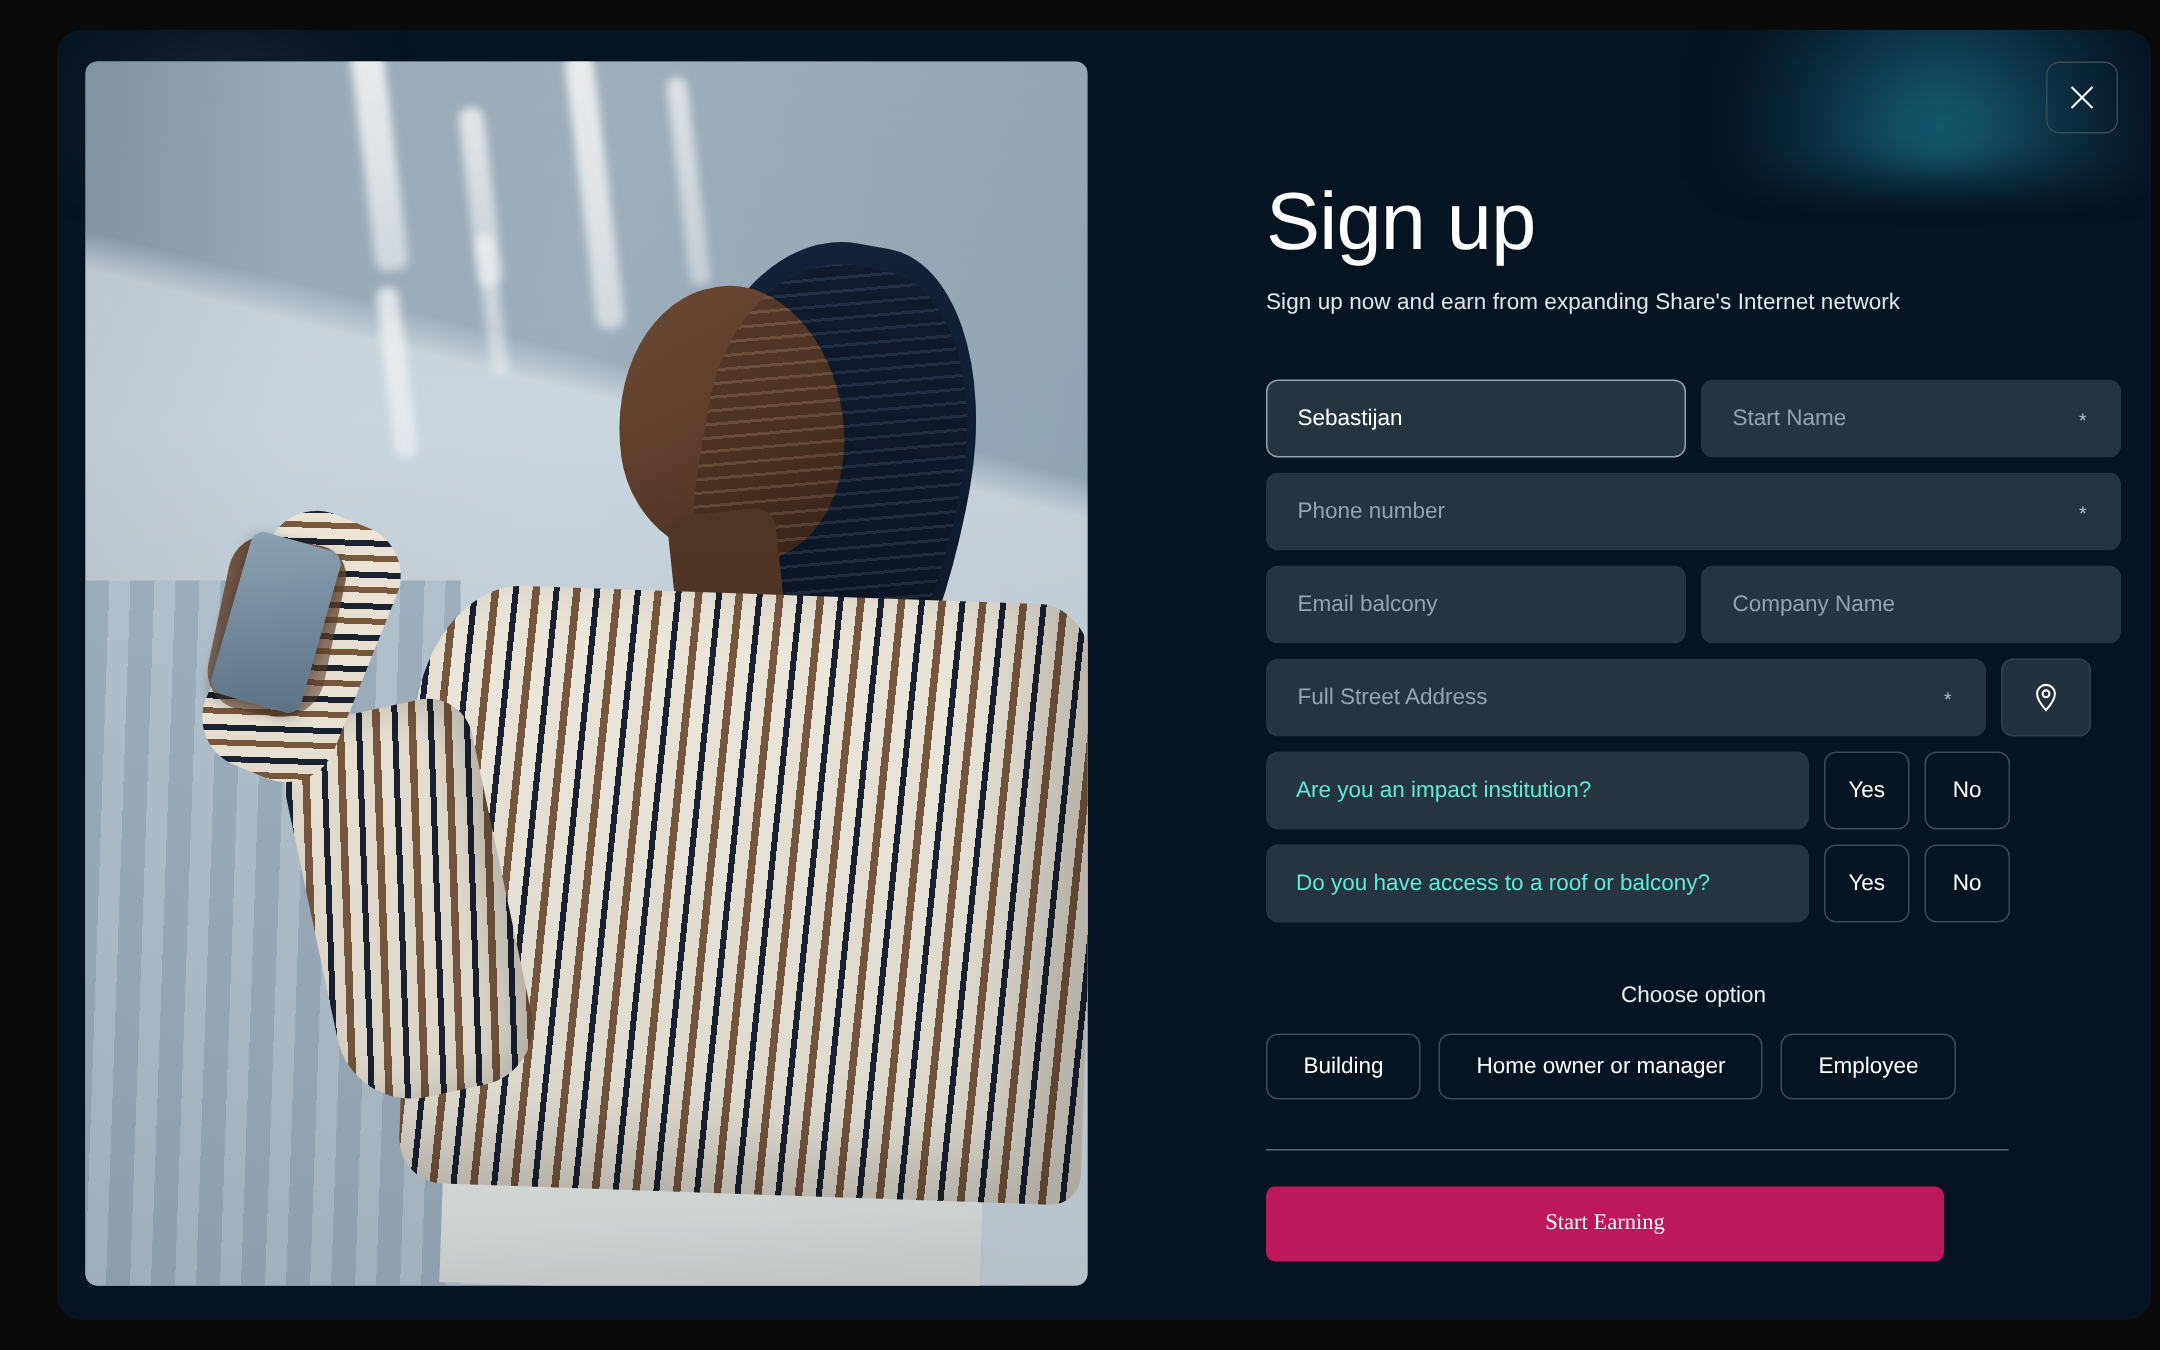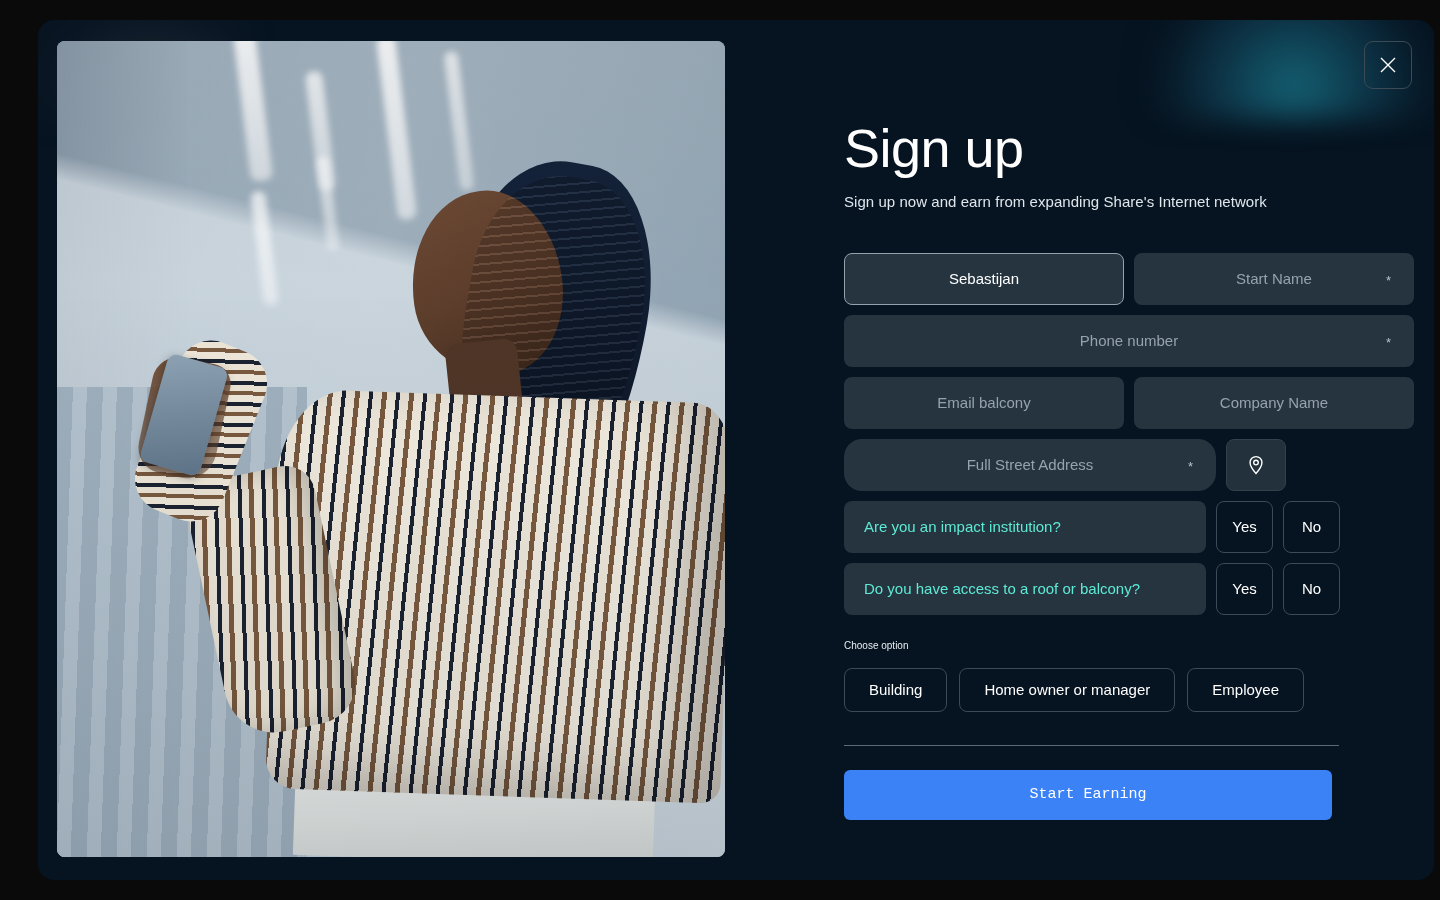--- a/index.html
+++ b/index.html
@@ -227,36 +227,35 @@
     height: 52px;
     background: #25343f;
     border: 1px solid transparent;
     border-radius: 8px;
     display: flex;
     align-items: center;
     padding: 0 20px;
     font-size: 15px;
     color: #96a3ad;
     flex: 1;
-    justify-content: center;
   }
   .field.filled {
     color: #ffffff;
     border-color: #93a2ad;
   }
   .field .req {
     position: absolute;
     right: 22px;
     top: 50%;
     transform: translateY(-42%);
     color: #b6c1c9;
     font-size: 13px;
   }
 
-  .field.addr { flex: none; width: 372px; border-radius: 18px; }
+  .field.addr { flex: none; width: 480px; }
 
   .icon-btn {
     width: 60px; height: 52px;
     border: 1px solid #32414c;
     background: #22313c;
     border-radius: 8px;
     display: flex; align-items: center; justify-content: center;
   }
 
   .q-field {
@@ -276,23 +275,24 @@
     border-radius: 8px;
     background: transparent;
     color: #ffffff;
     font-size: 15px;
     font-family: "Liberation Sans", sans-serif;
     display: flex; align-items: center; justify-content: center;
     cursor: pointer;
   }
 
   .choose-label {
-    margin-top: 25px;
-    font-size: 10px;
+    margin-top: 40px;
+    font-size: 15px;
     color: #e8eef3;
+    text-align: center;
   }
   .options { display: flex; gap: 12px; margin-top: 17px; }
   .opt {
     height: 44px;
     border: 1px solid #3b4a55;
     border-radius: 8px;
     background: transparent;
     color: #ffffff;
     font-size: 15px;
     font-family: "Liberation Sans", sans-serif;
@@ -303,28 +303,28 @@
 
   .divider {
     margin-top: 33px;
     height: 1px;
     background: #5b6a74;
     width: 495px;
   }
 
   .cta {
     margin-top: 24px;
-    width: 488px;
+    width: 452px;
     height: 50px;
-    background: #3b82f6;
+    background: #be185d;
     border: none;
     border-radius: 6px;
     color: #ffffff;
     font-size: 15px;
-    font-family: Liberation Mono, monospace;
+    font-family: Liberation Serif, serif;
     cursor: pointer;
   }
 
   .close-btn {
     position: absolute;
     right: 22px;
     top: 21px;
     width: 48px; height: 48px;
     border: 1px solid #3b4a55;
     border-radius: 9px;

